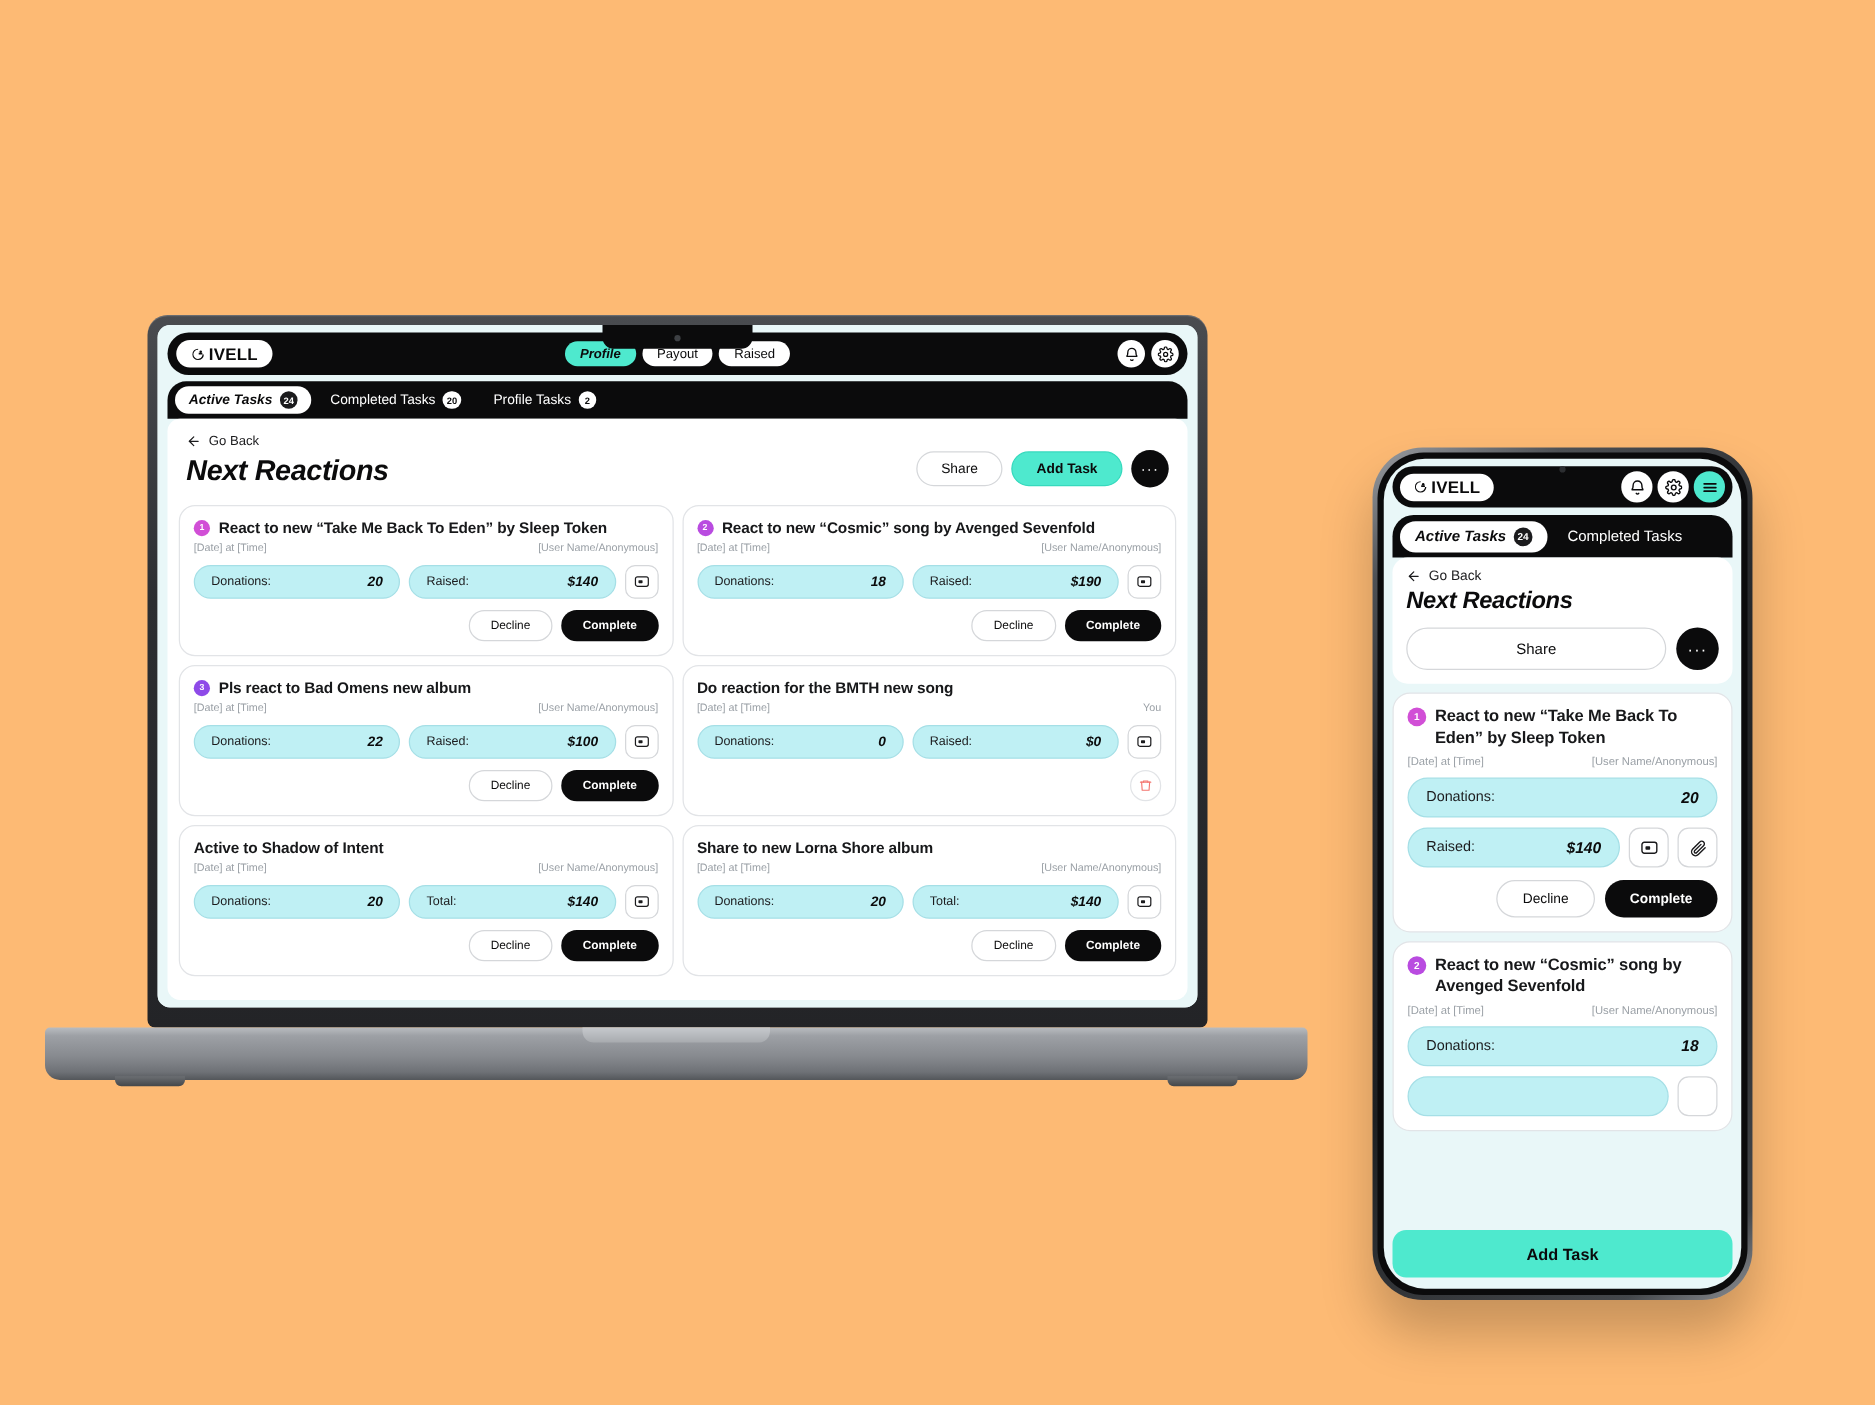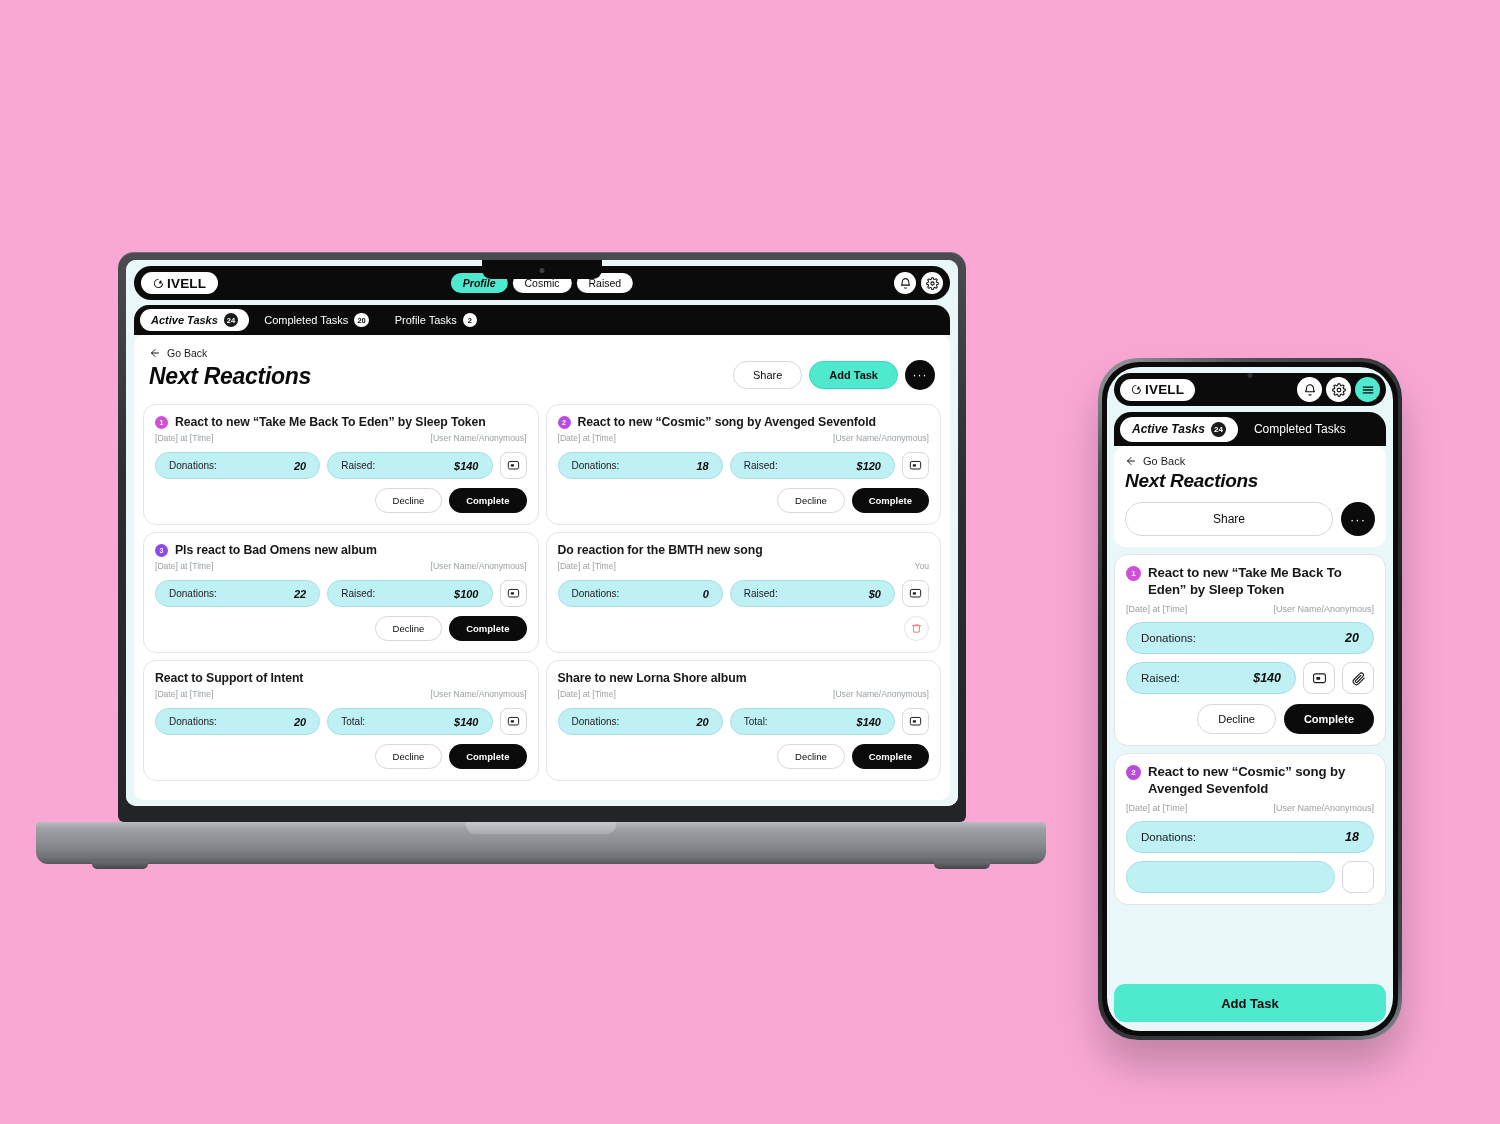--- a/index.html
+++ b/index.html
@@ -2,21 +2,21 @@
 <html><head>
 <meta charset="utf-8">
 <style>
   * { box-sizing: border-box; margin: 0; padding: 0; }
   html, body {
     width: 1500px; height: 1124px;
     background: #ffffff;
     font-family: "Liberation Sans", sans-serif;
     overflow: hidden;
   }
-  .stage { position: relative; width: 1500px; height: 1124px; background:#f9a8d4; }
+  .stage { position: relative; width: 1500px; height: 1124px; background:#fdba74; }
 
   
   .laptop { position:absolute; left:36px; top:252px; width:1010px; height:612px; }
 
   .laptop-lid {
     position:absolute; left:82px; top:0; width:848px; height:570px;
     background: linear-gradient(180deg,#4a4c50 0%, #2c2e31 40%, #232427 100%);
     border-radius: 16px 16px 6px 6px;
     padding: 8px 8px 16px 8px;
     box-shadow: 0 1px 0 rgba(255,255,255,.18) inset;
@@ -250,21 +250,21 @@
           <div class="topbar">
             <div class="logo-pill">
               <svg class="logo-mark" viewBox="0 0 24 24">
                 <path fill="#0b0b0c" d="M12 2a10 10 0 1 0 10 10h-9V9.2h6.2A8 8 0 1 1 12 4z"></path>
                 <circle cx="16.5" cy="7.5" r="2.2" fill="#0b0b0c"></circle>
               </svg>
               <span class="logo-txt">IVELL</span>
             </div>
             <div class="topnav">
               <button class="active">Profile</button>
-              <button>Cosmic</button>
+              <button>Payout</button>
               <button>Raised</button>
             </div>
             <div class="topicons">
               <div class="circ-ico">
                 <svg viewBox="0 0 24 24" fill="none" stroke="#0b0b0c" stroke-width="1.9" stroke-linecap="round">
                   <path d="M18 9a6 6 0 1 0-12 0c0 5-2 6-2 6h16s-2-1-2-6"></path>
                     <path d="M10.3 20a2 2 0 0 0 3.4 0"></path>
                 </svg>
               </div>
               <div class="circ-ico">
@@ -352,21 +352,21 @@
                   <span>[Date] at [Time]</span>
                   <span>[User Name/Anonymous]</span>
                 </div>
                 <div class="pills">
                   <div class="pill">
                     <span class="k">Donations:</span>
                     <span class="v">18</span>
                   </div>
                   <div class="pill">
                     <span class="k">Raised:</span>
-                    <span class="v">$120</span>
+                    <span class="v">$190</span>
                   </div>
                   <div class="sq-ico">
                     <svg viewBox="0 0 24 24" fill="none" stroke="#1b1b1d" stroke-width="1.8" stroke-linejoin="round">
                       <rect x="2.5" y="4.5" width="19" height="14" rx="3"></rect>
                         <rect x="7" y="9.5" width="6" height="4.5" rx="1" fill="#1b1b1d" stroke="none"></rect>
                     </svg>
                   </div>
                 </div>
                 <div class="card-actions">
                   <button class="btn-decline">Decline</button>
@@ -435,21 +435,21 @@
                       <path d="M3 6h18"></path>
                         <path d="M8 6V4h8v2"></path>
                         <path d="M5 6l1 14h12l1-14"></path>
                     </svg>
                   </div>
                 </div>
               </div>
 
               <div class="card">
                 <div class="card-title">
-                  <h3>React to Support of Intent</h3>
+                  <h3>Active to Shadow of Intent</h3>
                 </div>
                 <div class="card-meta">
                   <span>[Date] at [Time]</span>
                   <span>[User Name/Anonymous]</span>
                 </div>
                 <div class="pills">
                   <div class="pill">
                     <span class="k">Donations:</span>
                     <span class="v">20</span>
                   </div>

